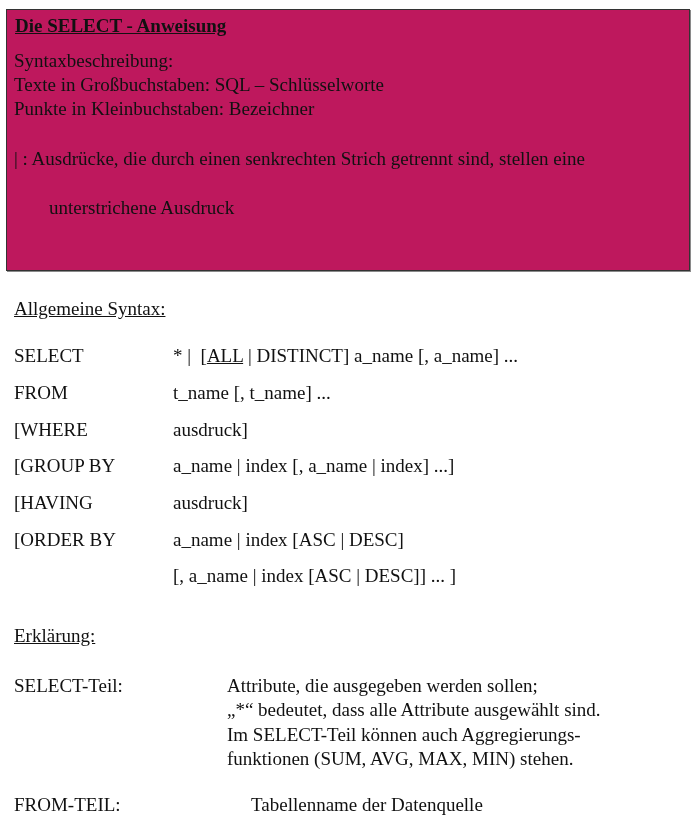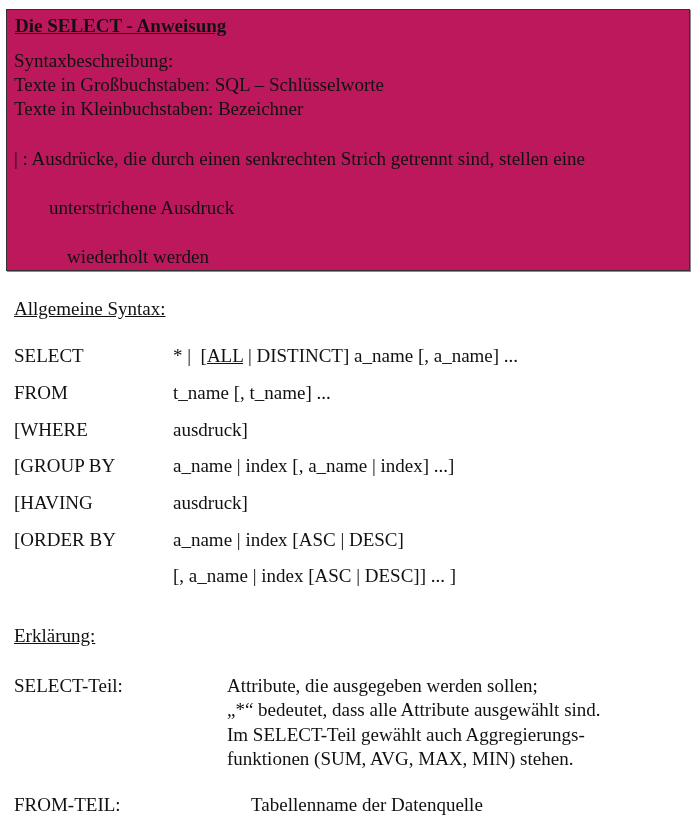--- a/index.html
+++ b/index.html
@@ -66,30 +66,27 @@
 <div class="info-box">
   <div class="box-title">Die SELECT - Anweisung</div>
 
   <div class="box-line" style="top:40px;">
     <span>Syntaxbeschreibung:</span>
   </div>
   <div class="box-line" style="top:64px;">
     <span>Texte in Großbuchstaben: SQL – Schlüsselworte</span>
   </div>
   <div class="box-line" style="top:88px;">
-    <span>Texte in Kleinbuchstaben: Bezeichner</span>
+    <span>Punkte in Kleinbuchstaben: Bezeichner</span>
   </div>
   <div class="box-line" style="top:138px;">
     <span>| :</span><span> Ausdrücke, die durch einen senkrechten Strich getrennt sind, stellen eine</span>
   </div>
   <div class="box-line indent1" style="top:187px;">
     <span>unterstrichene Ausdruck</span>
-  </div>
-  <div class="box-line indent2" style="top:236px;">
-    <span>wiederholt werden</span>
   </div>
 </div>
 
 <div class="abs section-heading" style="left:14px; top:298px;">Allgemeine Syntax:</div>
 
 <div>
   <div>
     <div class="abs kw" style="top:345px;">SELECT</div>
     <div class="abs val" style="top:345px;"><span style="white-space:pre;">* |  [</span><span class="u">ALL</span><span style="white-space:pre;"> | DISTINCT] a_name [, a_name] ...</span></div>
   </div>
@@ -118,20 +115,20 @@
   </div>
 </div>
 
 <div class="abs section-heading" style="left:14px; top:625px;">Erklärung:</div>
 
 <div>
   <div>
     <div class="abs exp-key" style="top:675px;">SELECT-Teil:</div>
     <div class="abs exp-val" style="top:675px;">Attribute, die ausgegeben werden sollen;</div>
     <div class="abs exp-val" style="top:699px;">„*“ bedeutet, dass alle Attribute ausgewählt sind.</div>
-    <div class="abs exp-val" style="top:724px;">Im SELECT-Teil gewählt auch Aggregierungs-</div>
+    <div class="abs exp-val" style="top:724px;">Im SELECT-Teil können auch Aggregierungs-</div>
     <div class="abs exp-val" style="top:748px;">funktionen (SUM, AVG, MAX, MIN) stehen.</div>
   </div>
   <div>
     <div class="abs exp-key" style="top:794px;">FROM-TEIL:</div>
     <div class="abs exp-val" style="top:794px;margin-left:24px;">Tabellenname der Datenquelle</div>
   </div>
 </div>
 
 </body></html>

